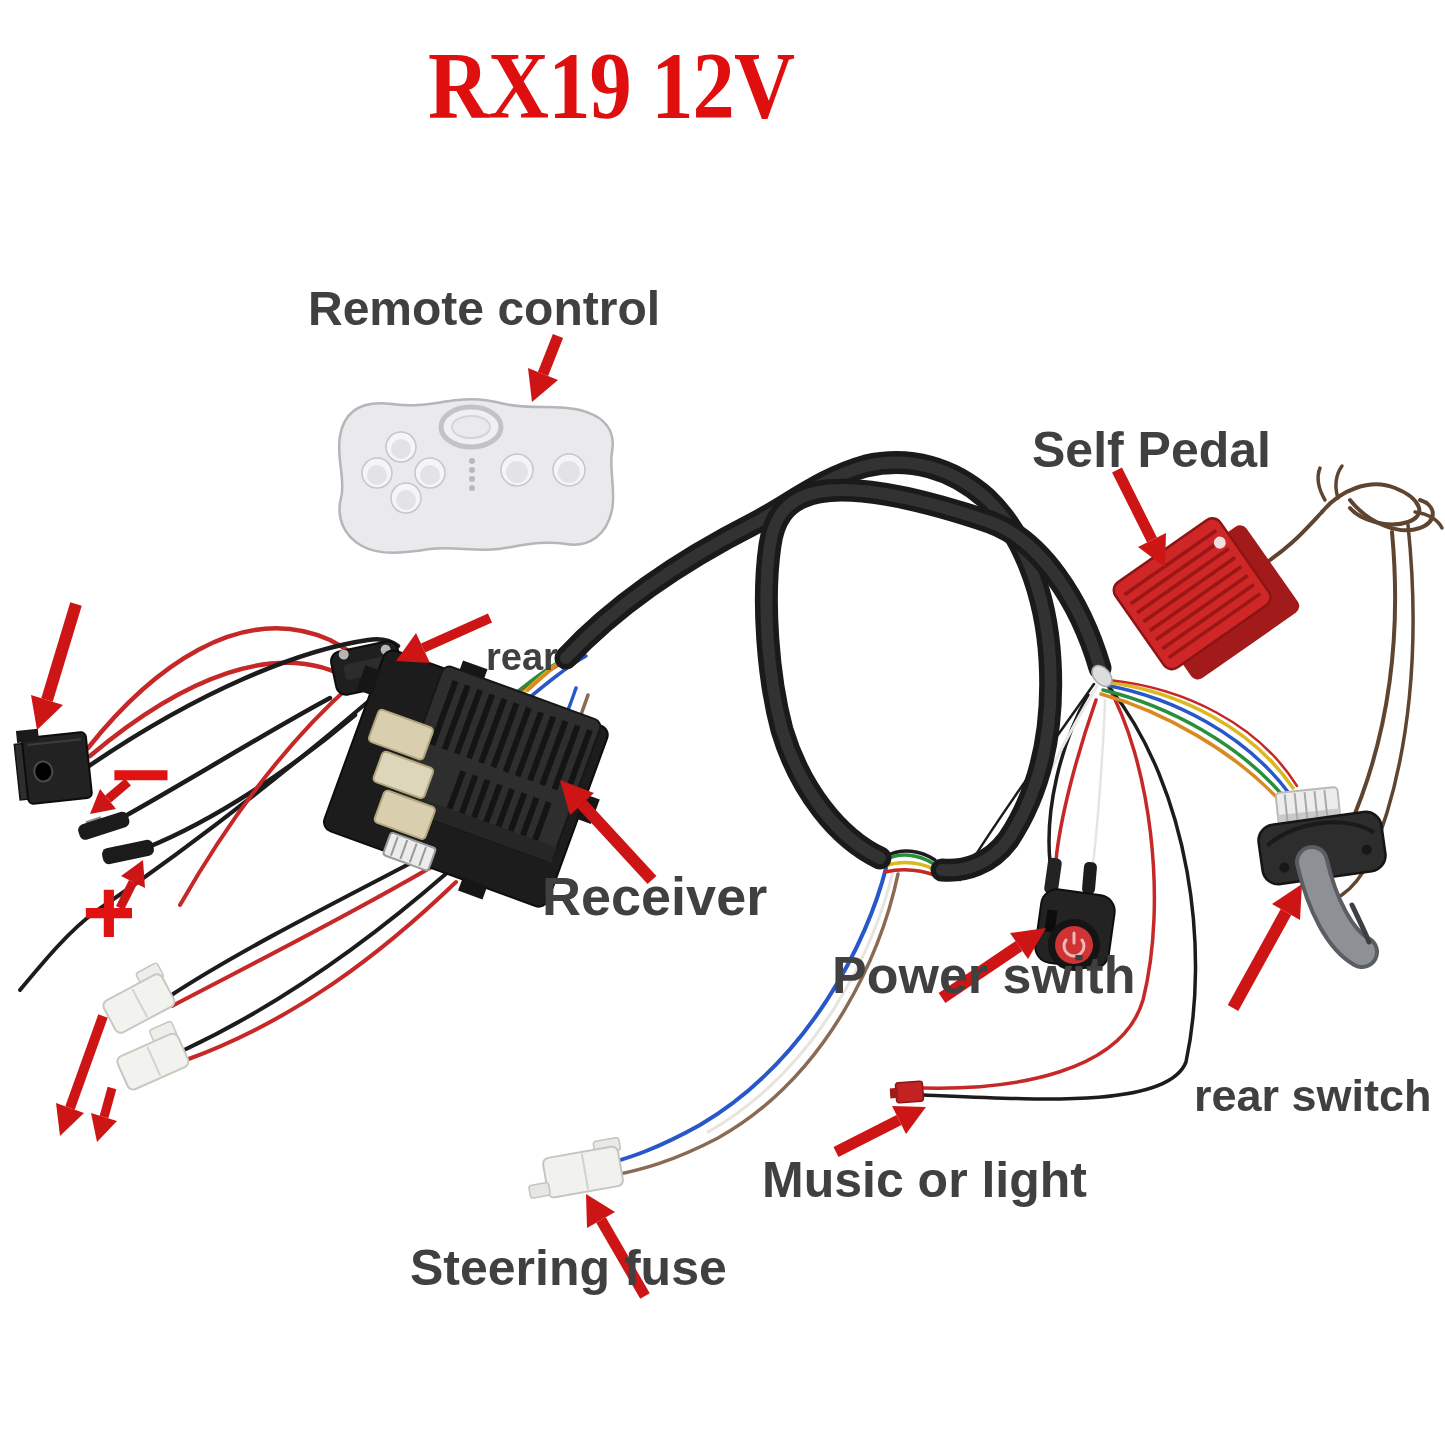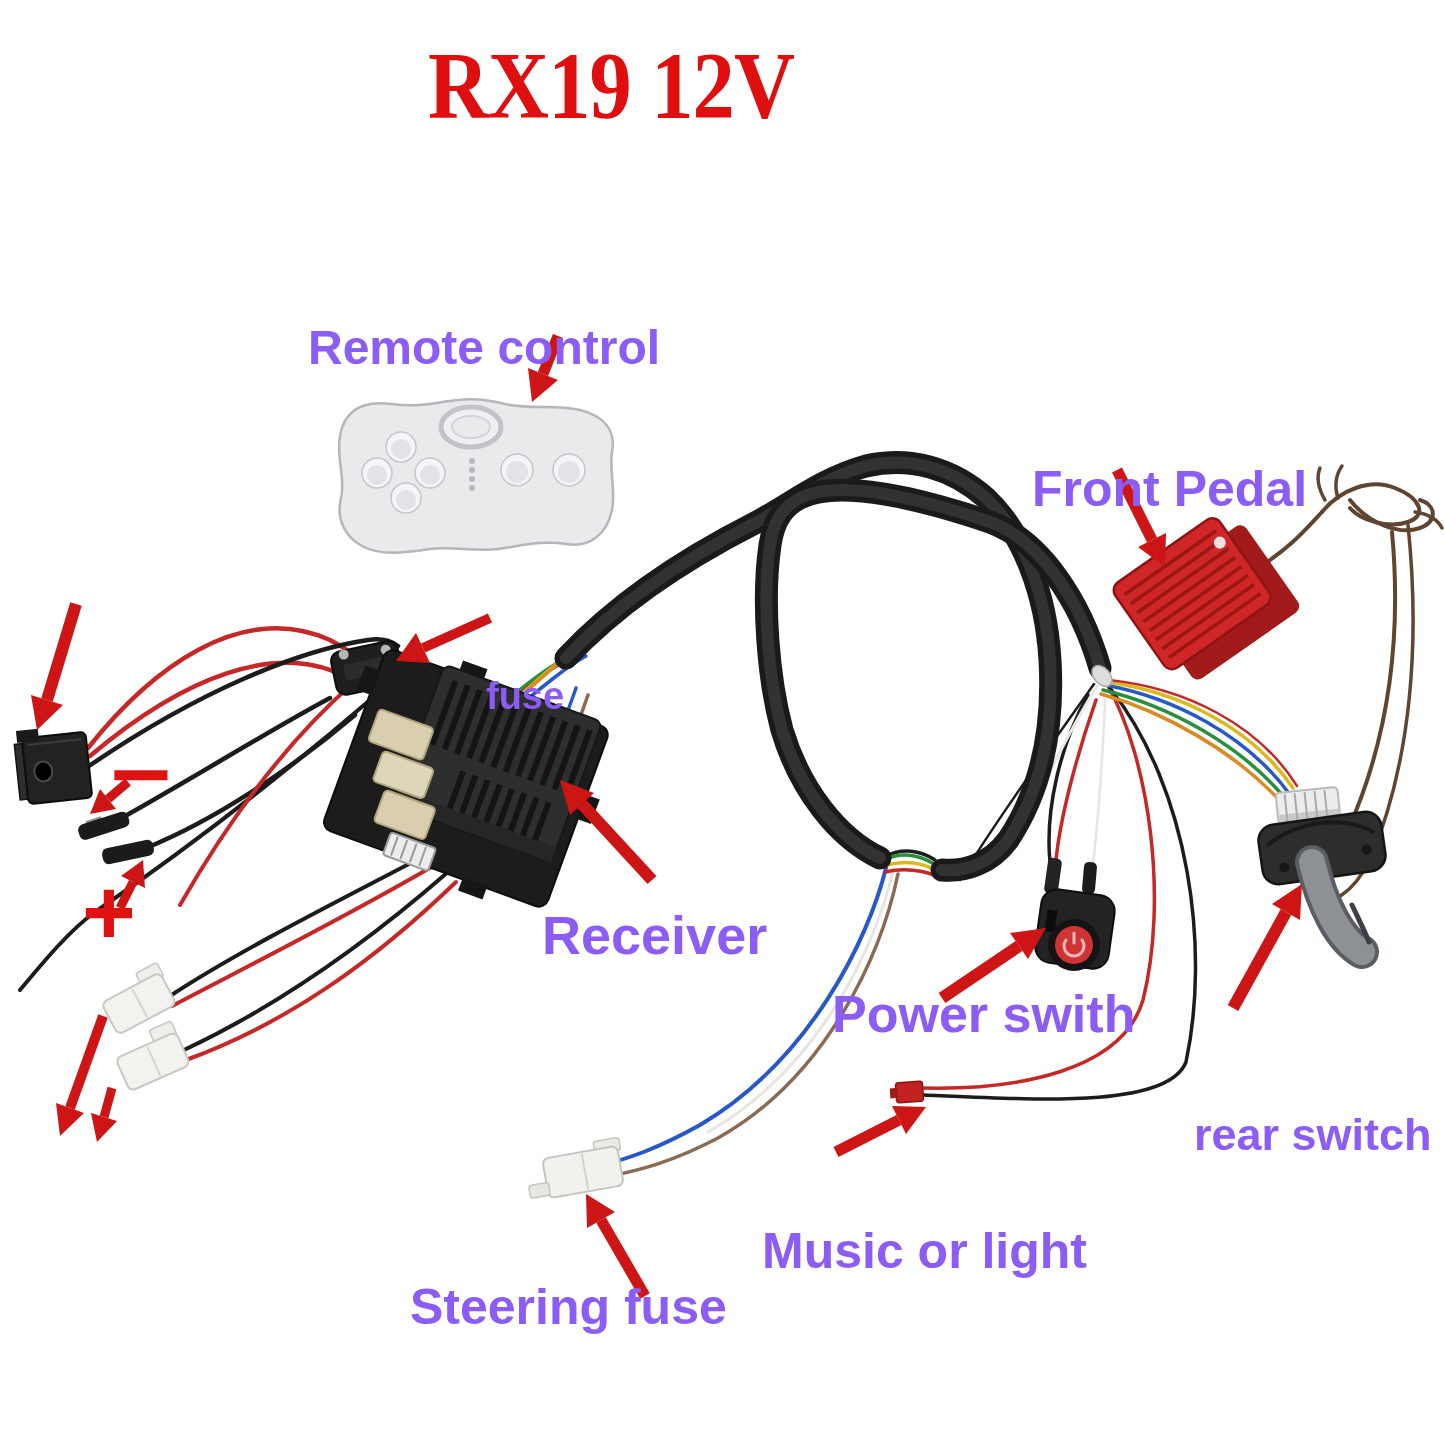--- a/index.html
+++ b/index.html
@@ -2,24 +2,23 @@
 <html><head>
 <meta charset="utf-8">
 <style>
   html,body{margin:0;padding:0;background:#ffffff;}
   .stage{
     position:relative;width:1445px;height:1445px;background:#ffffff;
     overflow:hidden;font-family:"Liberation Sans",sans-serif;
   }
   .stage svg{position:absolute;left:0;top:0;}
   .lbl{
-    position:absolute;color:#8b5cf6;font-weight:700;line-height:1.05;
+    position:absolute;color:#404040;font-weight:700;line-height:1.05;
     white-space:nowrap;font-family:"Liberation Sans",sans-serif;
     letter-spacing:0px;
-    margin-top:39px;
   }
   .title{
     position:absolute;left:611px;top:38px;transform:translateX(-50%) scaleX(.88);
     transform-origin:center top;
     color:#df0f0f;font-weight:700;font-size:96px;line-height:1;
     font-family:"Liberation Serif",serif;letter-spacing:-1px;white-space:nowrap;
   }
   .fs48{font-size:48px}.fs50{font-size:50px}.fs52{font-size:52px}
   .fs55{font-size:54px}.fs45{font-size:45px}.fs38{font-size:38px}
   .sign{position:absolute;color:#e11212;font-weight:700;line-height:1;
@@ -332,23 +331,23 @@
     <g>
       <line x1="120" y1="908" x2="133" y2="882" stroke-width="9"></line>
       <polygon points="143,860 145,888 121,876" stroke="none"></polygon>
     </g>
   </g>
 </svg>
 
   <div class="title">RX19 12V</div>
 
   <div class="lbl fs48" style="left:308px;top:284px">Remote control</div>
-  <div class="lbl fs38" style="left:486px;top:638px">fuse</div>
+  <div class="lbl fs38" style="left:486px;top:638px">rear</div>
   <div class="lbl fs55" style="left:542px;top:868px">Receiver</div>
-  <div class="lbl fs50" style="left:1032px;top:424px">Front Pedal</div>
+  <div class="lbl fs50" style="left:1032px;top:424px">Self Pedal</div>
   <div class="lbl fs52" style="left:832px;top:948px">Power swith</div>
   <div class="lbl fs45" style="left:1194px;top:1072px">rear switch</div>
-  <div class="lbl fs50" style="left:762px;top:1186px">Music or light</div>
+  <div class="lbl fs50" style="left:762px;top:1154px">Music or light</div>
   <div class="lbl fs50" style="left:410px;top:1242px">Steering fuse</div>
 
   <div class="sign" style="left:110px;top:728px;font-size:92px;transform:scaleX(1.15);transform-origin:left top">−</div>
   <div class="sign" style="left:82px;top:866px;font-size:92px">+</div>
 </div>
 
 </body></html>

